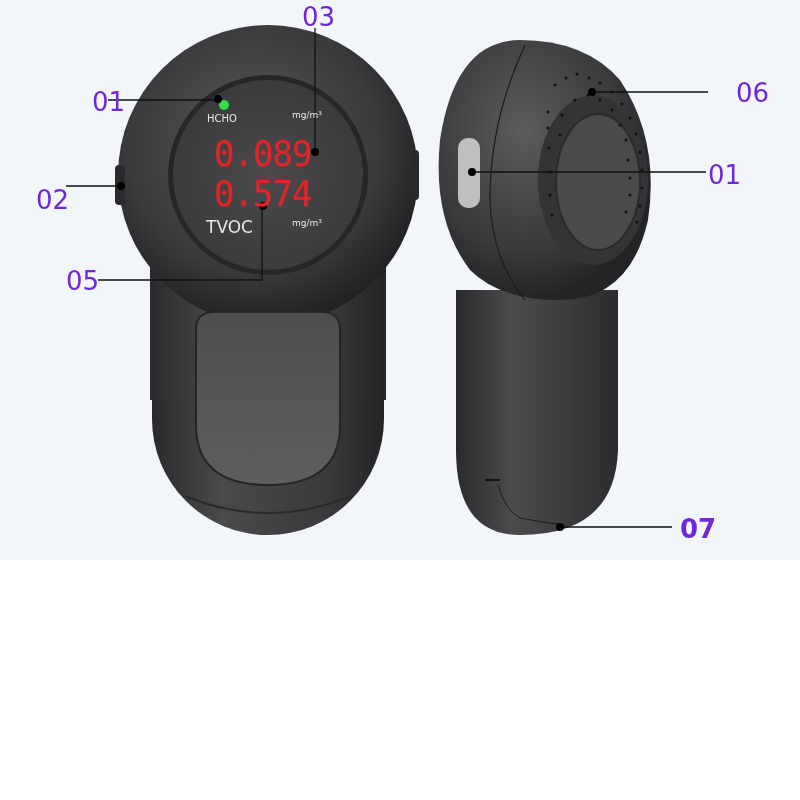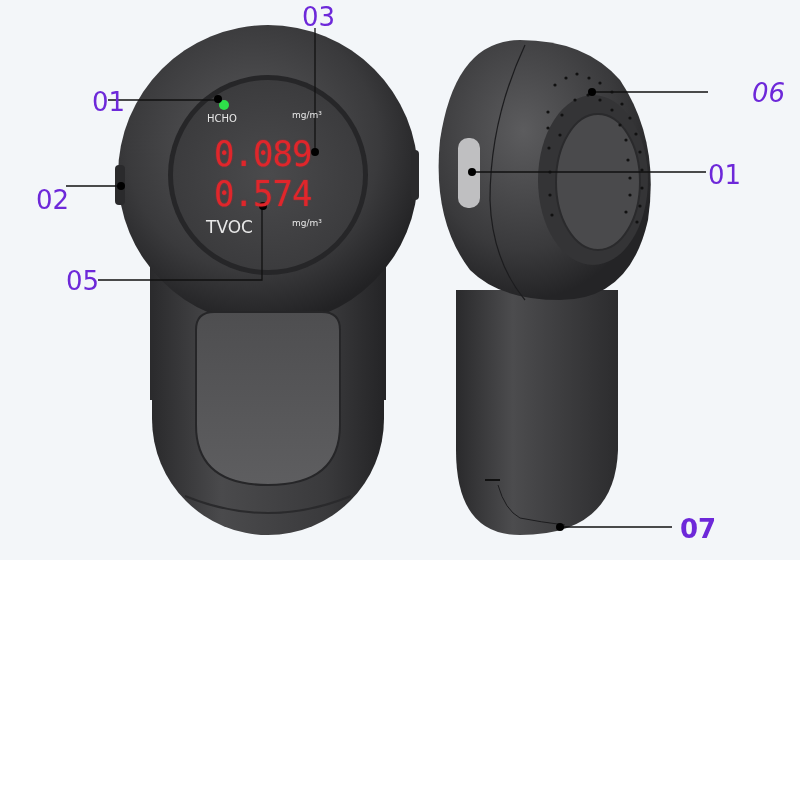--- a/index.html
+++ b/index.html
@@ -131,21 +131,21 @@
   <span class="seg" style="left:214px;top:133px;">0.089</span>
   <span class="seg" style="left:214px;top:173px;">0.574</span>
   <span class="screen-text" style="left:206px;top:217px;font-size:17px;">TVOC</span>
   <span class="screen-text" style="left:292px;top:218px;font-size:9px;">mg/m³</span>
 
   <span class="callout-num" style="left:92px;top:89px;">01</span>
   <span class="callout-num" style="left:36px;top:187px;">02</span>
   <span class="callout-num" style="left:302px;top:4px;">03</span>
   <span class="callout-num" style="left:66px;top:268px;">05</span>
   <span class="callout-num" style="left:708px;top:162px;">01</span>
-  <span class="callout-num" style="left:752px;top:80px;font-style:italic;">06</span>
+  <span class="callout-num" style="left:736px;top:80px;">06</span>
   <span class="callout-num" style="left:680px;top:516px;font-weight:bold;">07</span>
 </div>
 
 <div class="desc">
   
   
   
   
   
   

